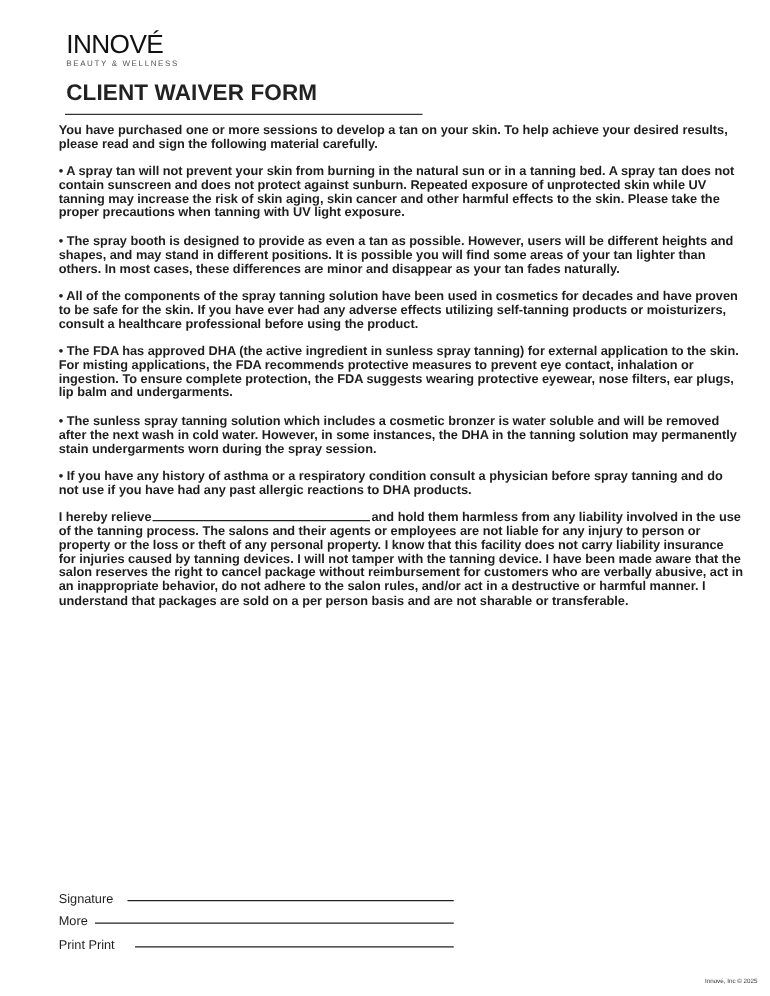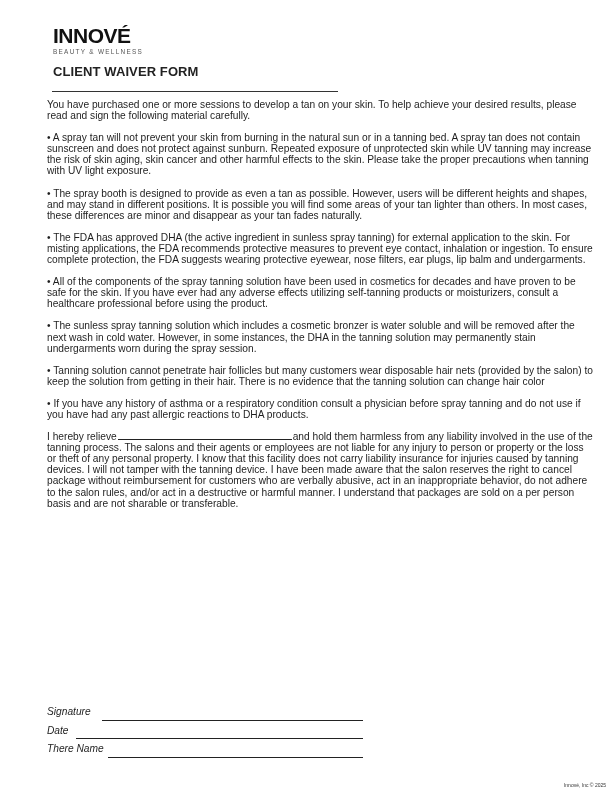--- a/index.html
+++ b/index.html
@@ -1,66 +1,65 @@
 <!DOCTYPE html>
 <html><head>
   <meta charset="utf-8">
   <style>
     * { margin: 0; padding: 0; box-sizing: border-box; }
     html, body { width: 616px; height: 797px; background: #ffffff; overflow: hidden; }
     body { position: relative; font-family: "Liberation Sans", sans-serif; color: #1a1a1a; }
     .logo { position: absolute; left: 53px; top: 25px; }
-    .logo-main { font-family: "Liberation Sans", sans-serif; font-size: 21px; letter-spacing: -0.5px; color: #111; line-height: 22px; font-weight: bold; }
+    .logo-main { font-family: "Liberation Sans", sans-serif; font-size: 21px; letter-spacing: -0.5px; color: #111; line-height: 22px; font-weight: normal; }
     .logo-sub { font-size: 6.4px; letter-spacing: 1.3px; color: #555; margin-top: 1px; line-height: 8px; }
-    .title { position: absolute; left: 53px; top: 64px; font-size: 13px; font-weight: bold; color: #222; letter-spacing: 0.1px; }
+    .title { position: absolute; left: 53px; top: 64px; font-size: 18px; font-weight: bold; color: #222; letter-spacing: 0.1px; }
     .title-rule { position: absolute; left: 52px; top: 91px; width: 286px; height: 1px; background: #333; }
-    .content { position: absolute; left: 47px; top: 99px; width: 548px; font-size: 10.2px; line-height: 11.1px; color: #1e1e1e; }
+    .content { position: absolute; left: 47px; top: 99px; width: 548px; font-size: 10.2px; line-height: 11.1px; color: #1e1e1e; font-weight: bold; }
     .content p { margin-bottom: 11px; }
     .intro { margin-bottom: 11px; }
     .blank-inline { display: inline-block; width: 174px; border-bottom: 1px solid #222; height: 8px; vertical-align: baseline; margin: 0 1px; }
     .final { margin-top: 2px; }
     .sig-block { position: absolute; left: 47px; top: 706px; font-size: 10.2px; color: #1e1e1e; }
-    .sig-row { position: relative; height: 18.5px; display: flex; align-items: flex-start; font-style: italic; }
+    .sig-row { position: relative; height: 18.5px; display: flex; align-items: flex-end; }
     .sig-label { white-space: nowrap; }
     .sig-line { position: absolute; bottom: 4px; height: 1px; background: #222; }
     .footer { position: absolute; right: 10px; top: 782px; font-size: 5px; color: #333; }
   </style>
 </head>
 <body>
 
 <div class="logo">
   <div class="logo-main">INNOVÉ</div>
   <div class="logo-sub">BEAUTY &amp; WELLNESS</div>
 </div>
 
 <div class="title">CLIENT WAIVER FORM</div>
 <div class="title-rule"></div>
 
 <div class="content">
   <p class="intro">You have purchased one or more sessions to develop a tan on your skin. To help achieve your desired results, please read and sign the following material carefully.</p>
   <p>• A spray tan will not prevent your skin from burning in the natural sun or in a tanning bed. A spray tan does not contain sunscreen and does not protect against sunburn. Repeated exposure of unprotected skin while UV tanning may increase the risk of skin aging, skin cancer and other harmful effects to the skin. Please take the proper precautions when tanning with UV light exposure.</p>
   <p>• The spray booth is designed to provide as even a tan as possible. However, users will be different heights and shapes, and may stand in different positions. It is possible you will find some areas of your tan lighter than others. In most cases, these differences are minor and disappear as your tan fades naturally.</p>
+  <p>• All of the components of the spray tanning solution have been used in cosmetics for decades and have proven to be safe for the skin. If you have ever had any adverse effects utilizing self-tanning products or moisturizers, consult a healthcare professional before using the product.</p>
   <p>• The FDA has approved DHA (the active ingredient in sunless spray tanning) for external application to the skin. For misting applications, the FDA recommends protective measures to prevent eye contact, inhalation or ingestion. To ensure complete protection, the FDA suggests wearing protective eyewear, nose filters, ear plugs, lip balm and undergarments.</p>
-  <p>• All of the components of the spray tanning solution have been used in cosmetics for decades and have proven to be safe for the skin. If you have ever had any adverse effects utilizing self-tanning products or moisturizers, consult a healthcare professional before using the product.</p>
   <p>• The sunless spray tanning solution which includes a cosmetic bronzer is water soluble and will be removed after the next wash in cold water. However, in some instances, the DHA in the tanning solution may permanently stain undergarments worn during the spray session.</p>
-  <p>• Tanning solution cannot penetrate hair follicles but many customers wear disposable hair nets (provided by the salon) to keep the solution from getting in their hair. There is no evidence that the tanning solution can change hair color</p>
   <p>• If you have any history of asthma or a respiratory condition consult a physician before spray tanning and do not use if you have had any past allergic reactions to DHA products.</p>
   <p>
     <span>I hereby relieve</span><span class="blank-inline"></span><span>and hold them harmless from any liability involved in the use of the tanning process. The salons and their agents or employees are not liable for any injury to person or property or the loss or theft of any personal property. I know that this facility does not carry liability insurance for injuries caused by tanning devices. I will not tamper with the tanning device. I have been made aware that the salon reserves the right to cancel package without reimbursement for customers who are verbally abusive, act in an inappropriate behavior, do not adhere to the salon rules, and/or act in a destructive or harmful manner. I understand that packages are sold on a per person basis and are not sharable or transferable.</span>
   </p>
 </div>
 
 <div class="sig-block">
   <div class="sig-row">
     <span class="sig-label">Signature</span>
     <span class="sig-line" style="left:55px; width:261px;"></span>
   </div>
   <div class="sig-row">
-    <span class="sig-label">Date</span>
+    <span class="sig-label">More</span>
     <span class="sig-line" style="left:29px; width:287px;"></span>
   </div>
   <div class="sig-row">
-    <span class="sig-label">There Name</span>
+    <span class="sig-label">Print Print</span>
     <span class="sig-line" style="left:61px; width:255px;"></span>
   </div>
 </div>
 
 <div class="footer">Innové, Inc © 2025</div>
 
 </body></html>

